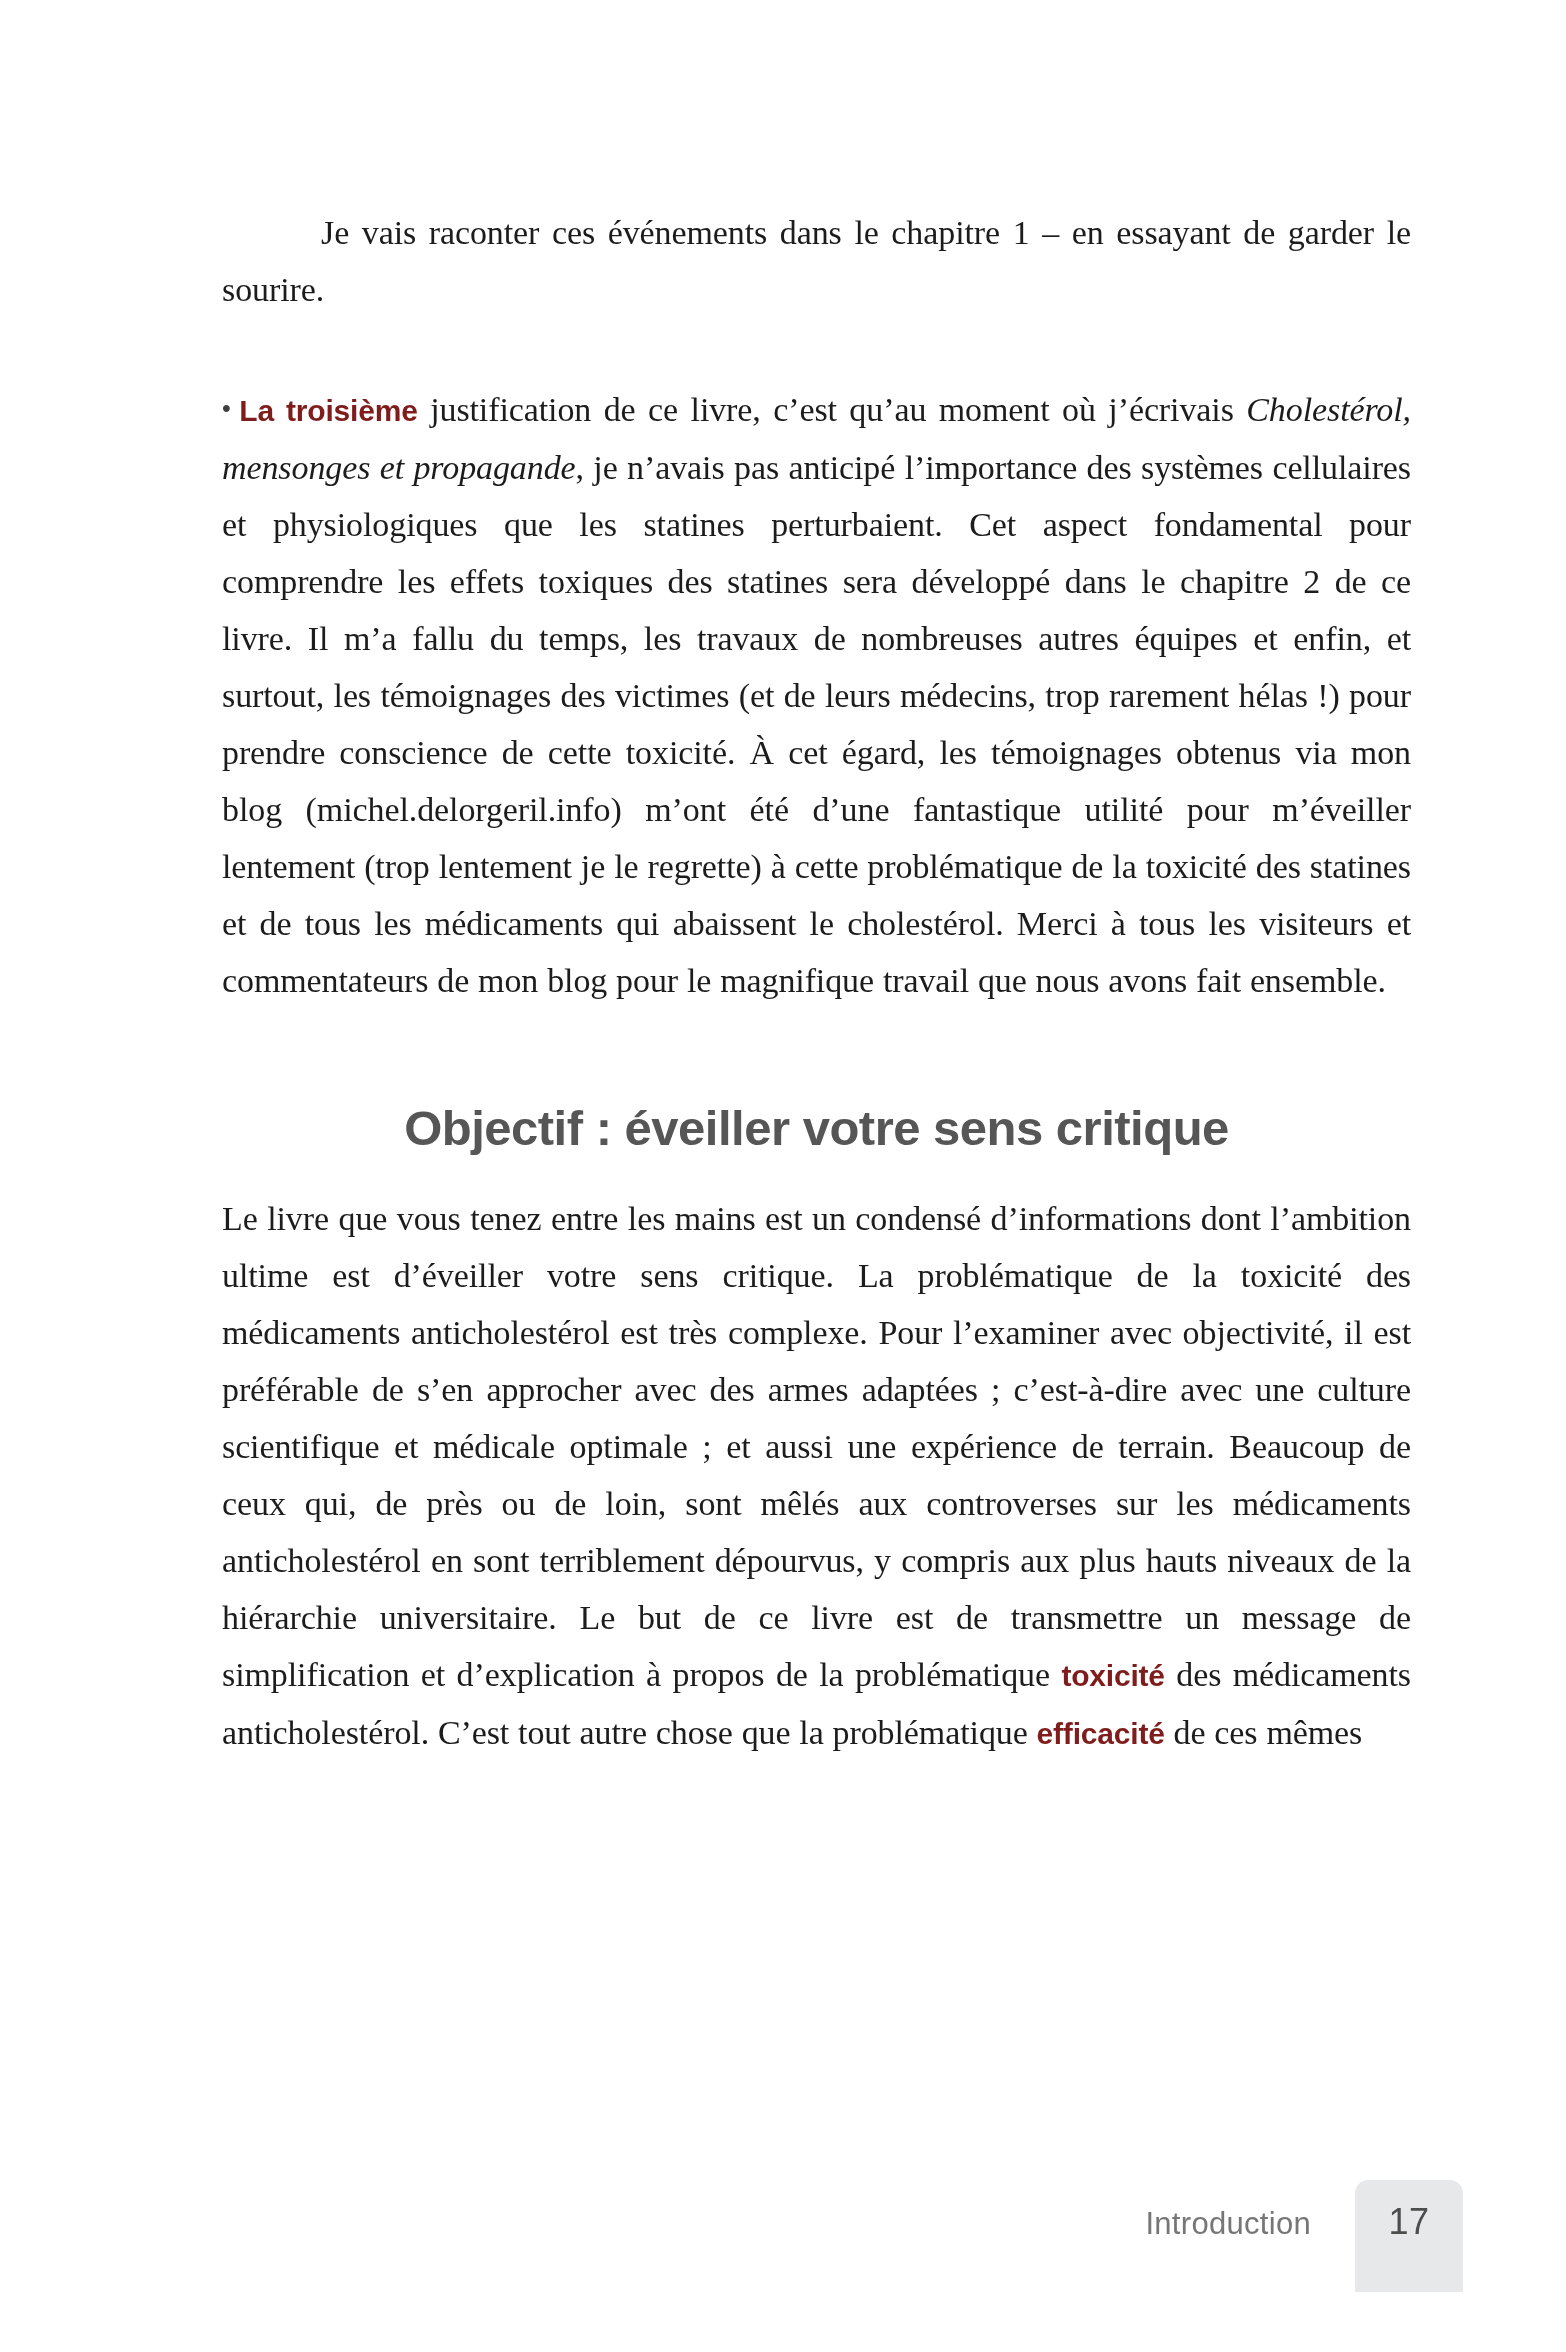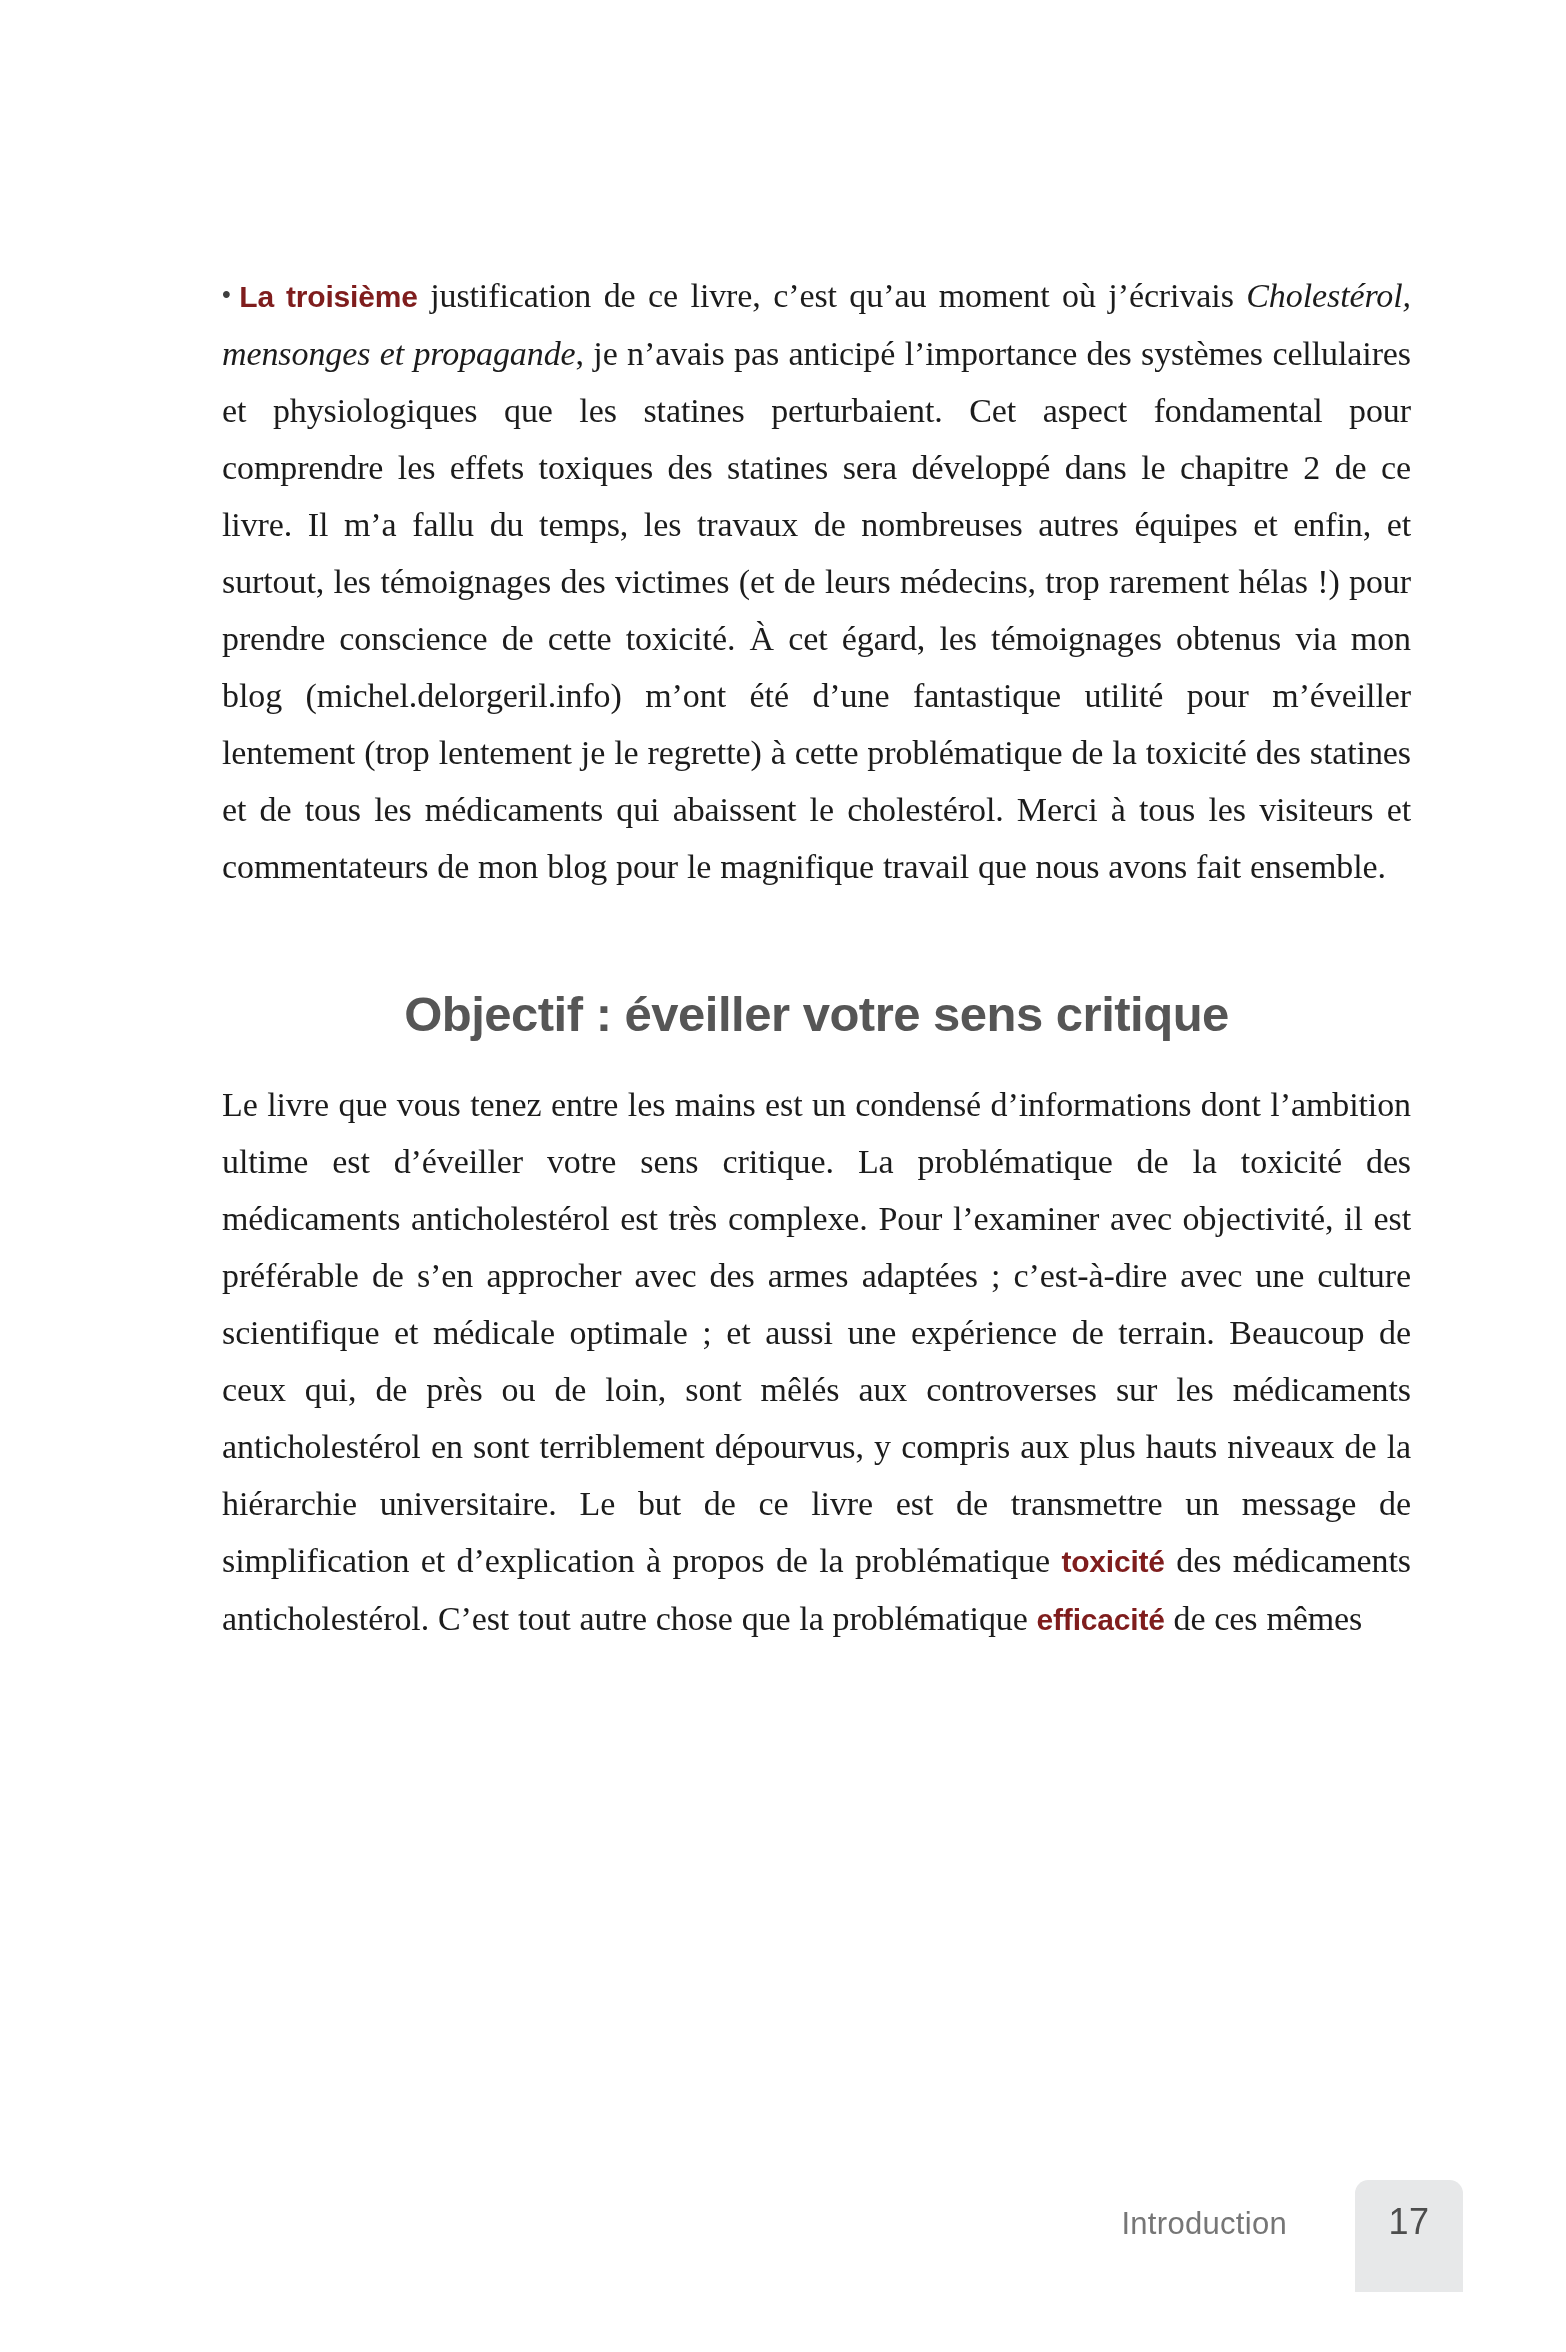--- a/index.html
+++ b/index.html
@@ -100,21 +100,21 @@
     top: 2180px;
     width: 1566px;
     height: 105px;
   }
   .footer-inner {
     position: absolute;
     right: 103px;
     top: 0;
     display: flex;
     align-items: flex-start;
-    gap: 68px;
+    gap: 44px;
   }
   .footer-label {
     font-family: "Liberation Sans", "DejaVu Sans", sans-serif;
     font-size: 31px;
     color: #767676;
     letter-spacing: 0.3px;
     padding-top: 26px;
   }
   .page-badge {
     width: 108px;
@@ -134,20 +134,21 @@
     letter-spacing: 0.5px;
   }
 </style>
 </head>
 <body>
 
 <div class="page">
 
   <div class="content">
 
+    <p class="para indent">Je vais raconter ces événements dans le chapitre 1 – en essayant de garder le sourire.</p>
 
     <p class="para para-gap-lg">
       <span class="bullet-dot">•</span><span class="emph">La troisième</span><span> justification de ce livre, c’est qu’au moment où j’écrivais </span><span class="bookitalic">Cholestérol, mensonges et propagande</span><span>, je n’avais pas anticipé l’importance des systèmes cellulaires et physiologiques que les statines perturbaient. Cet aspect fondamental pour comprendre les effets toxiques des statines sera développé dans le chapitre 2 de ce livre. Il m’a fallu du temps, les travaux de nombreuses autres équipes et enfin, et surtout, les témoignages des victimes (et de leurs médecins, trop rarement hélas !) pour prendre conscience de cette toxicité. À cet égard, les témoignages obtenus via mon blog (michel.delorgeril.info) m’ont été d’une fantastique utilité pour m’éveiller lentement (trop lentement je le regrette) à cette problématique de la toxicité des statines et de tous les médicaments qui abaissent le cholestérol. Merci à tous les visiteurs et commentateurs de mon blog pour le magnifique travail que nous avons fait ensemble.</span>
     </p>
 
     <div class="heading-block">
       <h2 class="section-heading">Objectif : éveiller votre sens critique</h2>
     </div>
 
     <p class="para">

